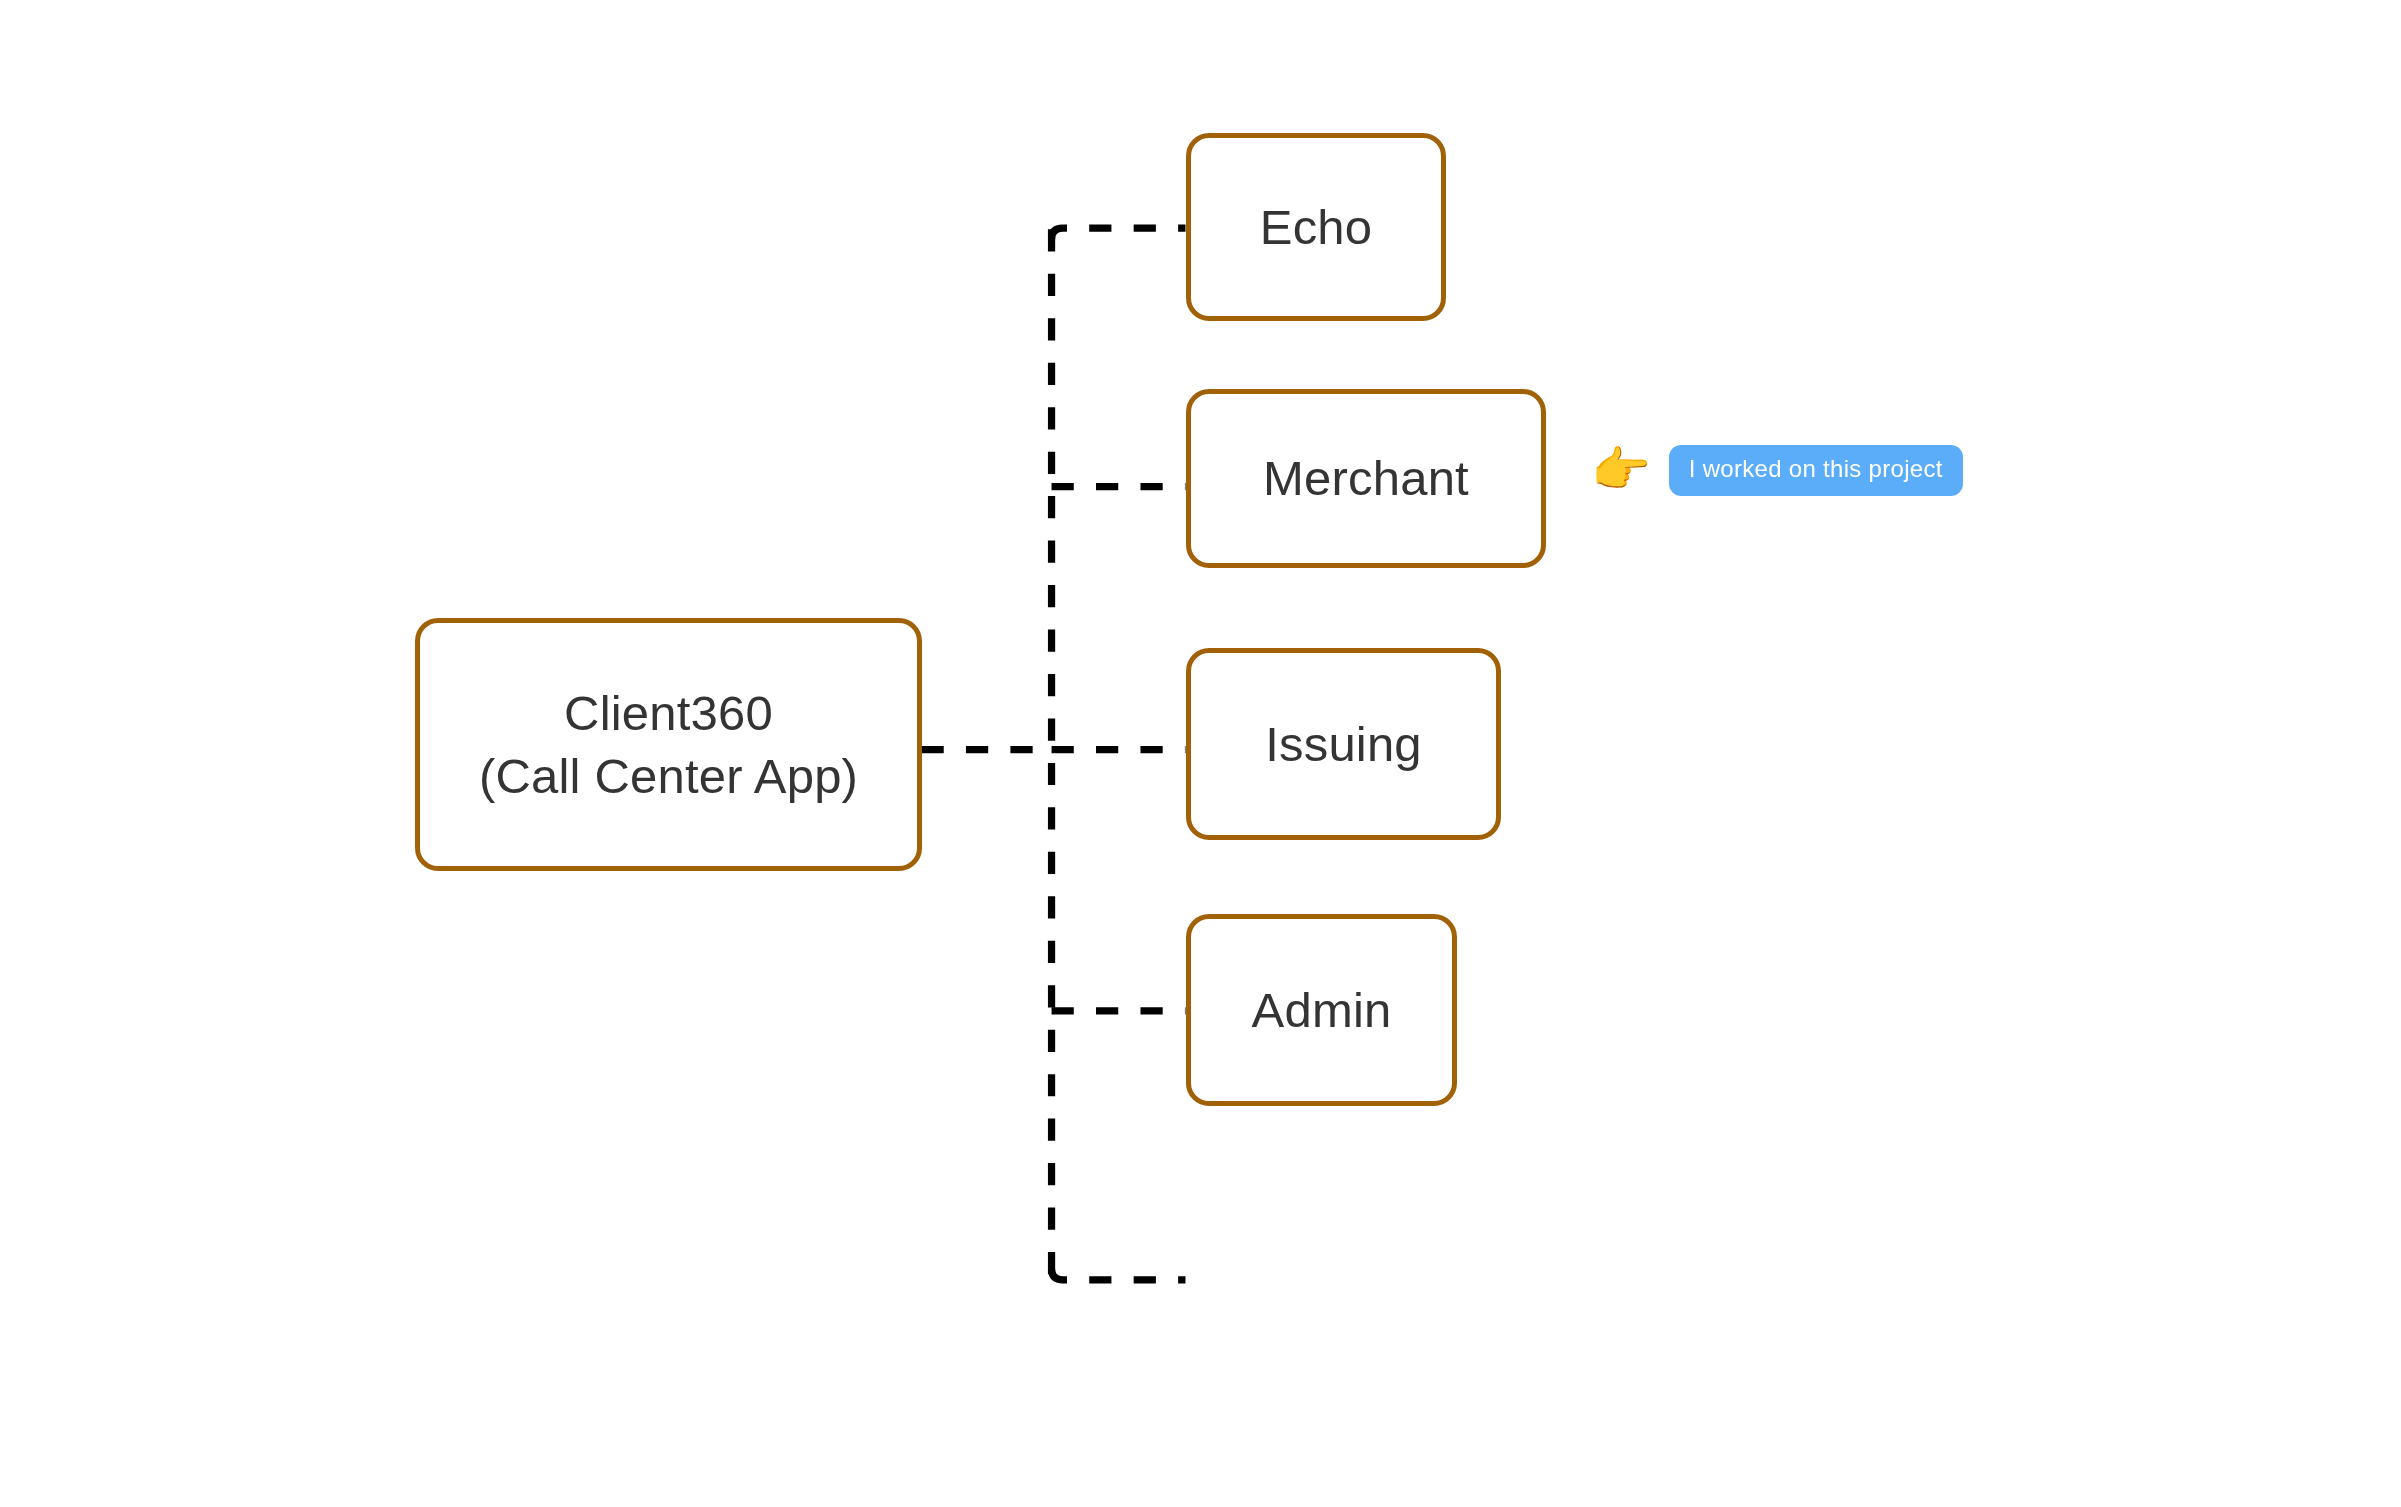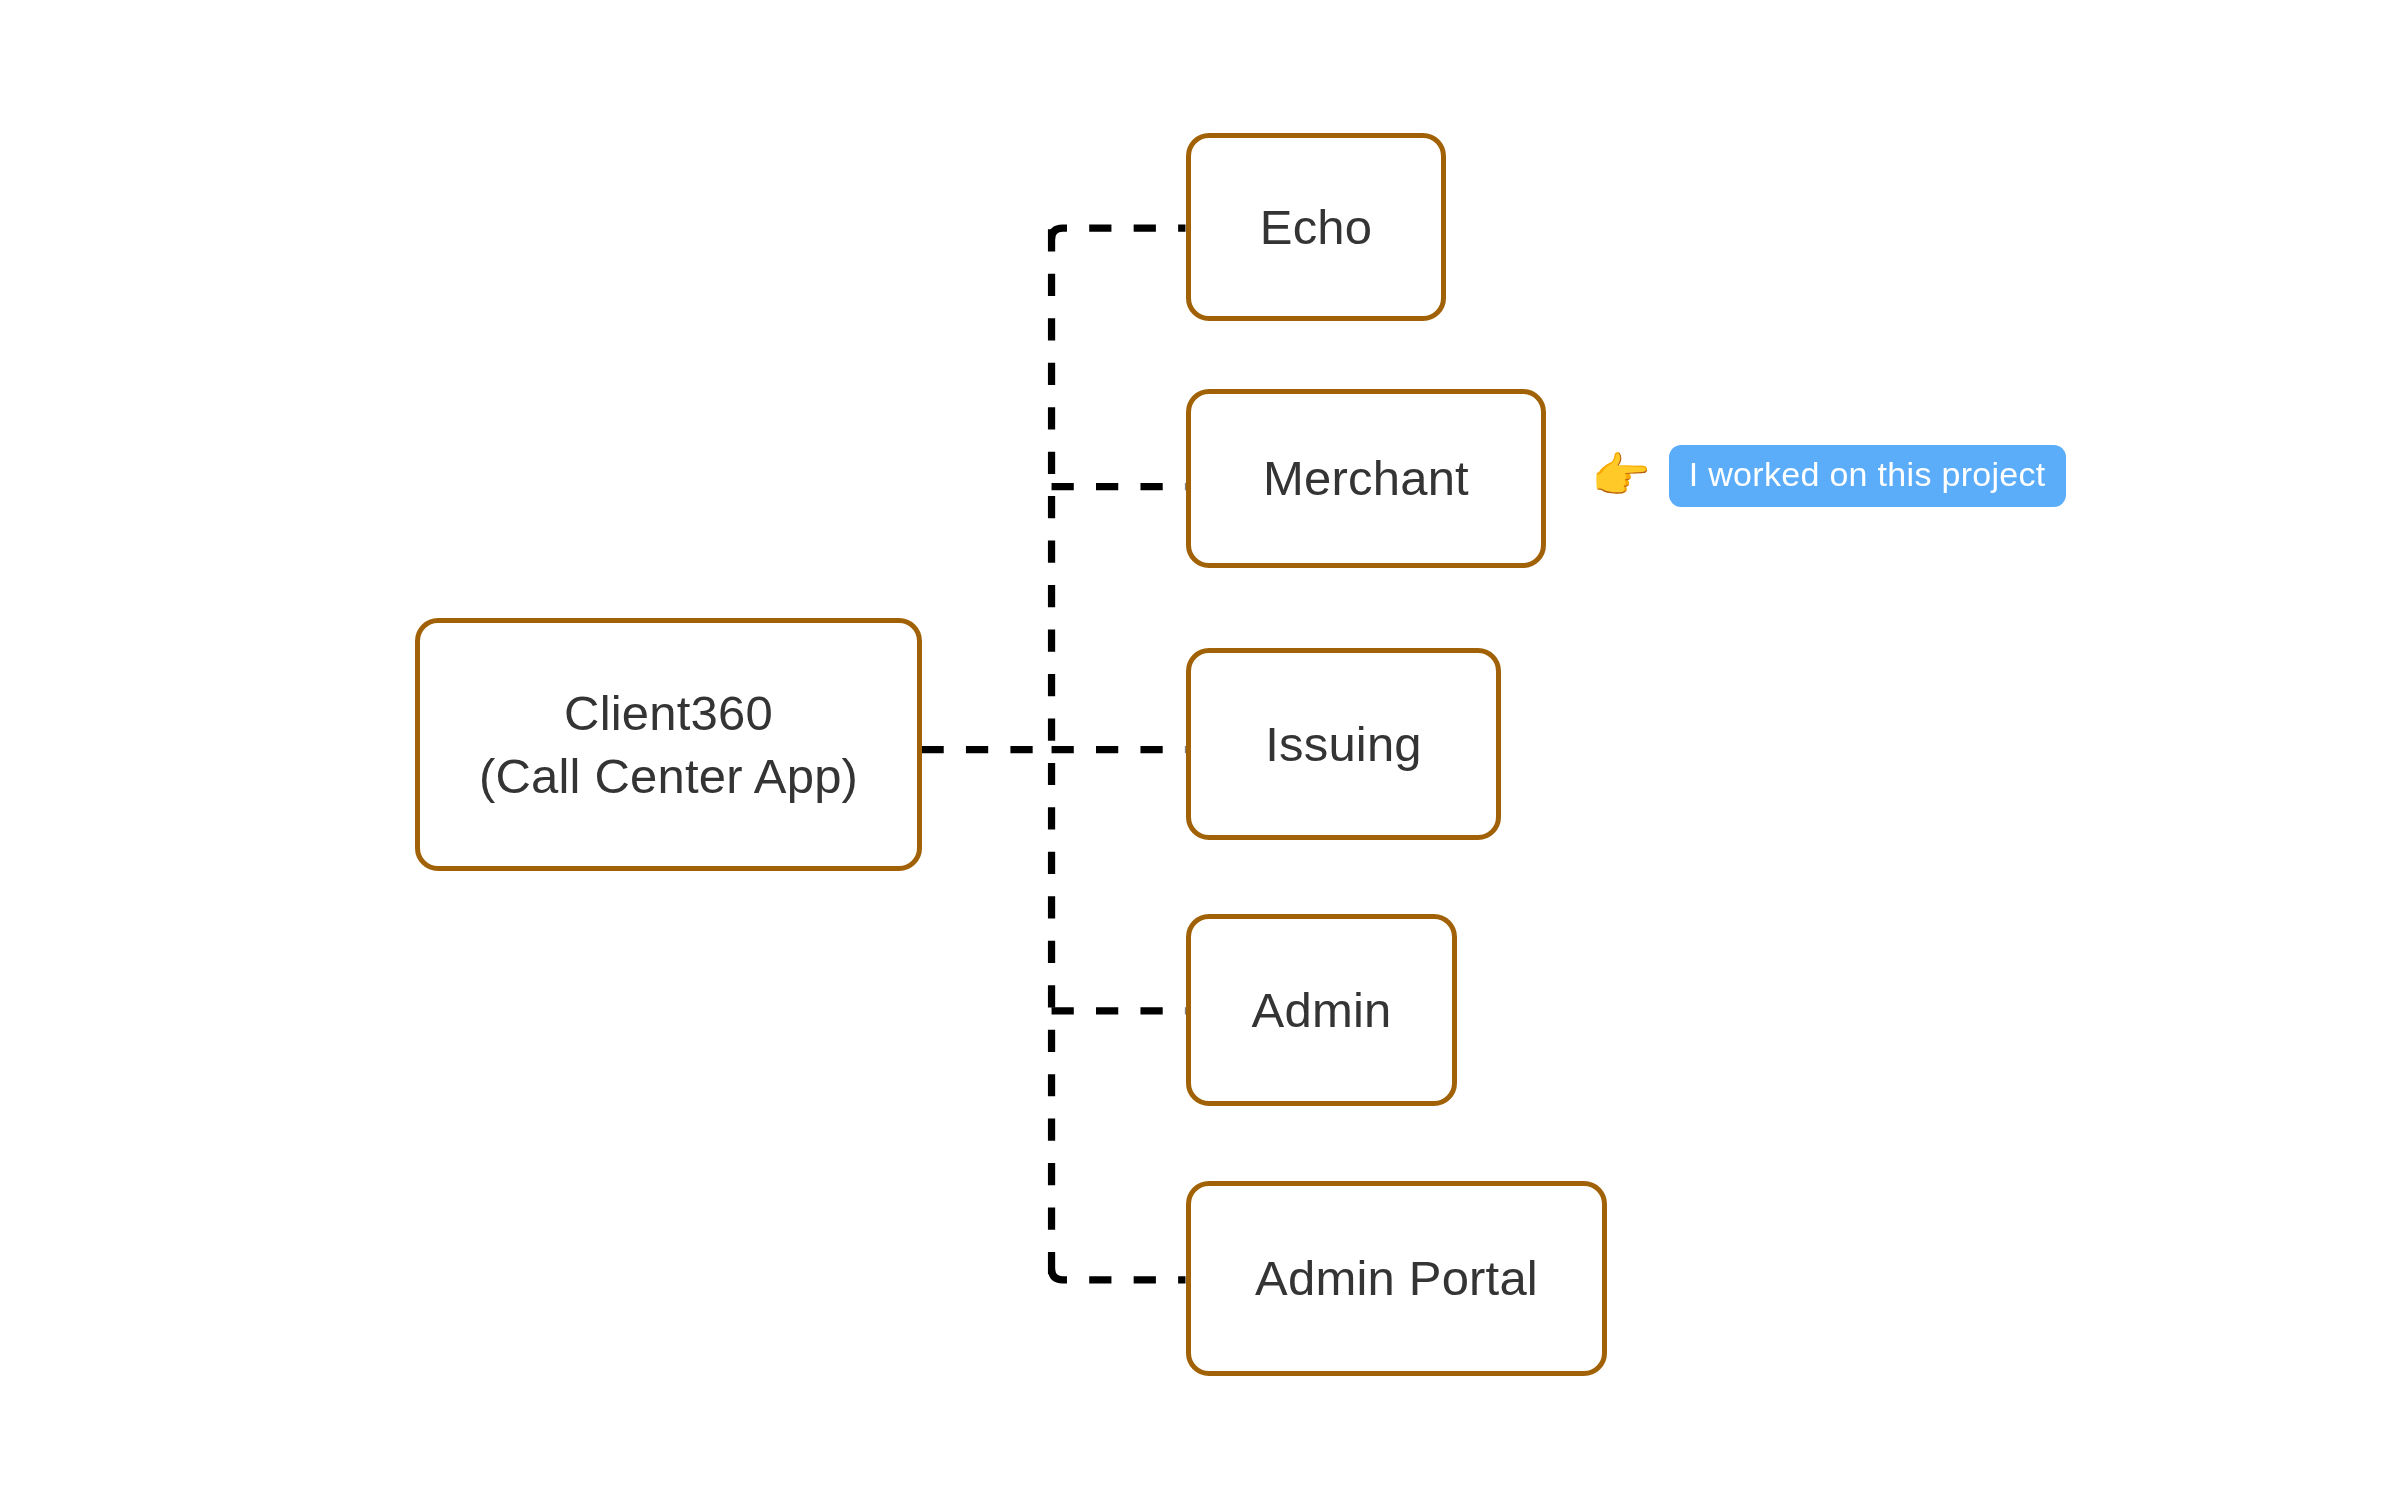--- a/index.html
+++ b/index.html
@@ -103,21 +103,21 @@
   }
   #annotation-badge {
     background: #5badfa;
     border-radius: 12.2px;
     padding: 11px 20px 13.3px 20px;
     display: flex;
     align-items: center;
   }
   #annotation-badge-label {
     color: #ffffff;
-    font-size: 34px;
+    font-size: 24px;
     line-height: 1.1;
     letter-spacing: 0.3px;
     white-space: nowrap;
   }
 </style>
 </head>
 <body>
 
 <div id="canvas">
 
@@ -152,23 +152,20 @@
   </div>
 
   <div class="node" id="node-issuing">
     <div class="node-label">Issuing</div>
   </div>
 
   <div class="node" id="node-epay">
     <div class="node-label">Admin</div>
   </div>
 
-  <div class="node" id="node-admin">
-    <div class="node-label">Admin Portal</div>
-  </div>
 
   <div id="annotation">
     <span id="annotation-pointer-icon">👉</span>
     <div id="annotation-badge">
       <span id="annotation-badge-label">I worked on this project</span>
     </div>
   </div>
 
 </div>
 

